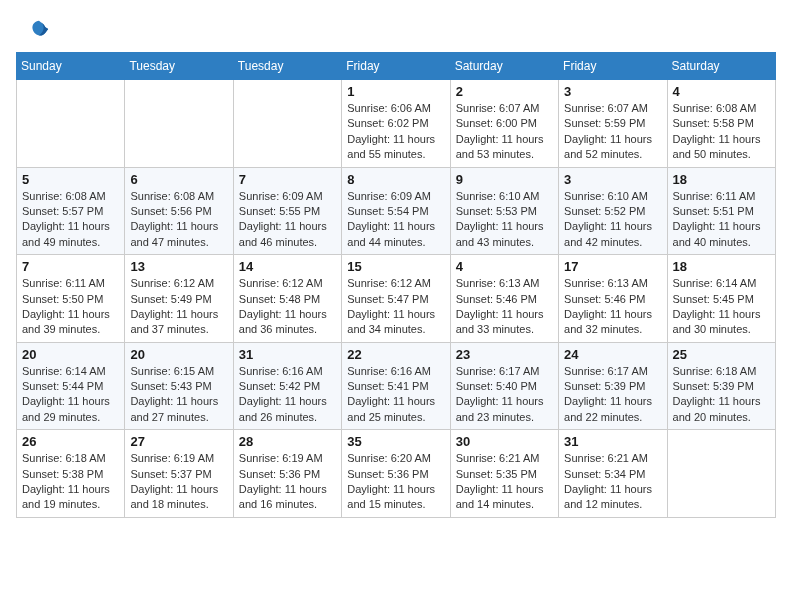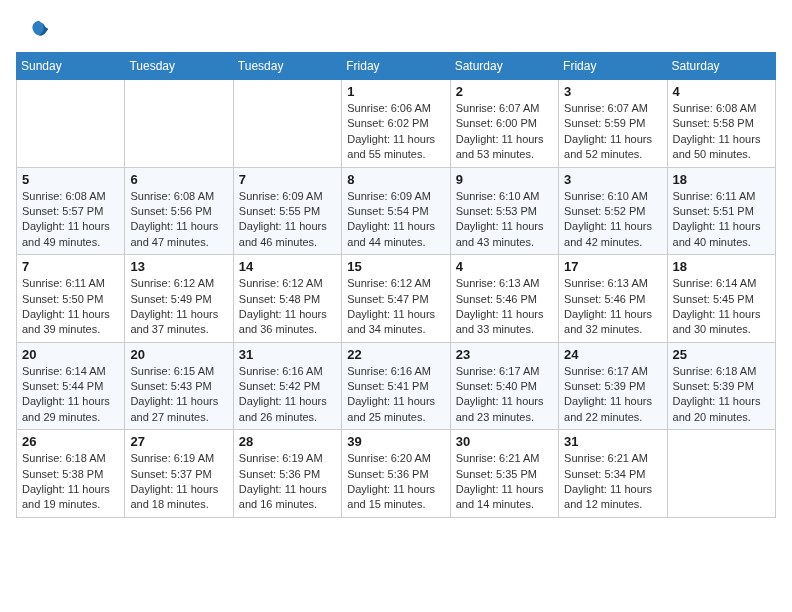--- a/index.html
+++ b/index.html
@@ -253,21 +253,21 @@
           </td>
           <td>
             <span class="day-num">27</span>
             <div class="day-info">Sunrise: 6:19 AM<br>Sunset: 5:37 PM<br>Daylight: 11 hours<br>and 18 minutes.</div>
           </td>
           <td>
             <span class="day-num">28</span>
             <div class="day-info">Sunrise: 6:19 AM<br>Sunset: 5:36 PM<br>Daylight: 11 hours<br>and 16 minutes.</div>
           </td>
           <td>
-            <span class="day-num">39</span>
+            <span class="day-num">35</span>
             <div class="day-info">Sunrise: 6:20 AM<br>Sunset: 5:36 PM<br>Daylight: 11 hours<br>and 15 minutes.</div>
           </td>
           <td>
             <span class="day-num">30</span>
             <div class="day-info">Sunrise: 6:21 AM<br>Sunset: 5:35 PM<br>Daylight: 11 hours<br>and 14 minutes.</div>
           </td>
           <td>
             <span class="day-num">31</span>
             <div class="day-info">Sunrise: 6:21 AM<br>Sunset: 5:34 PM<br>Daylight: 11 hours<br>and 12 minutes.</div>
           </td>

